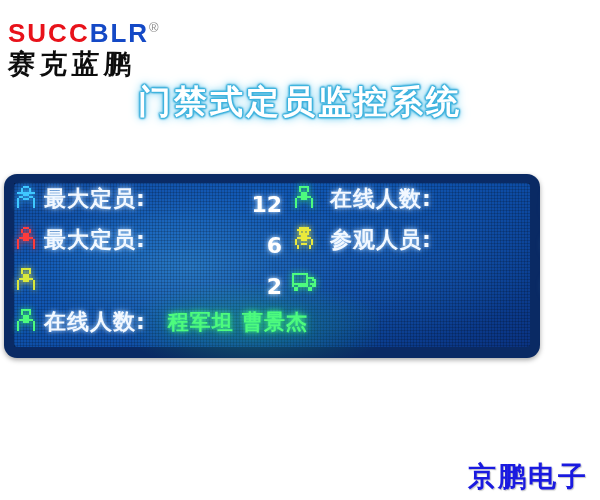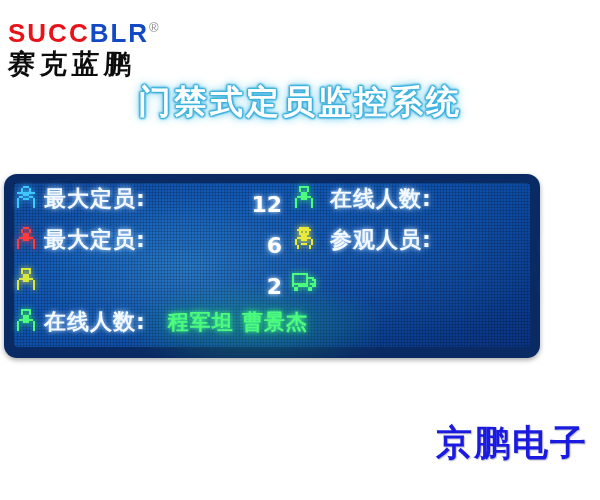--- a/index.html
+++ b/index.html
@@ -164,24 +164,24 @@
 
   
   .gl-cyan{filter:drop-shadow(0 0 3px rgba(60,190,255,0.95));}
   .gl-red{filter:drop-shadow(0 0 3px rgba(255,60,60,0.95));}
   .gl-yellow{filter:drop-shadow(0 0 3px rgba(235,235,60,0.95));}
   .gl-green{filter:drop-shadow(0 0 3px rgba(60,240,110,0.95));}
 
   
   #footer-logo{
     position:absolute;
-    right:12px;bottom:32px;
-    font-family:"DejaVu Sans","Liberation Sans",sans-serif;
-    font-weight:bold;
-    font-size:36px;
+    right:12px;bottom:4px;
+    font-family:"DejaVu Sans","Liberation Sans",sans-serif;
+    font-weight:bold;
+    font-size:28px;
     letter-spacing:2px;
     color:#1a1ae0;
     text-shadow:1px 1px 1px rgba(150,150,150,0.55);
     white-space:nowrap;
   }
 </style>
 </head>
 <body>
 
 <div id="brand">

